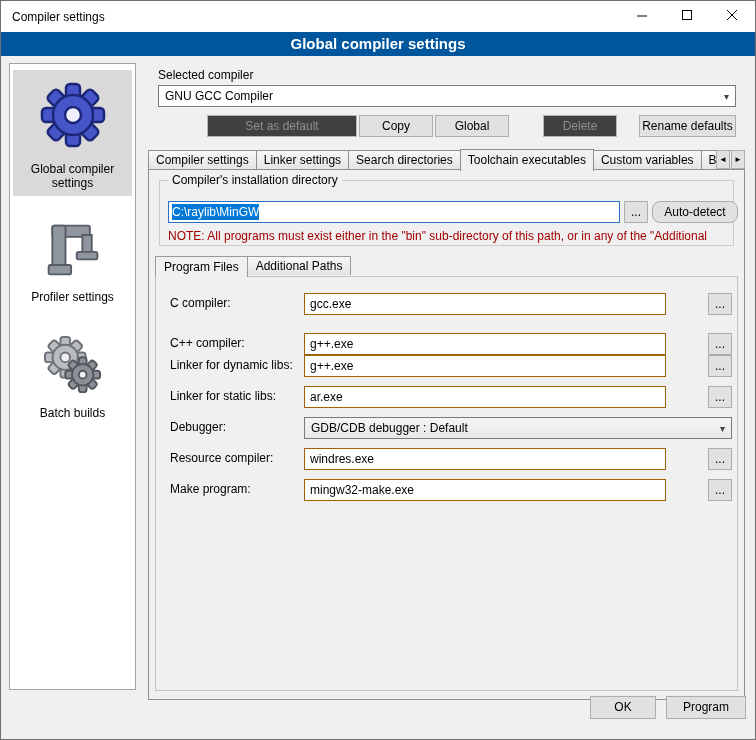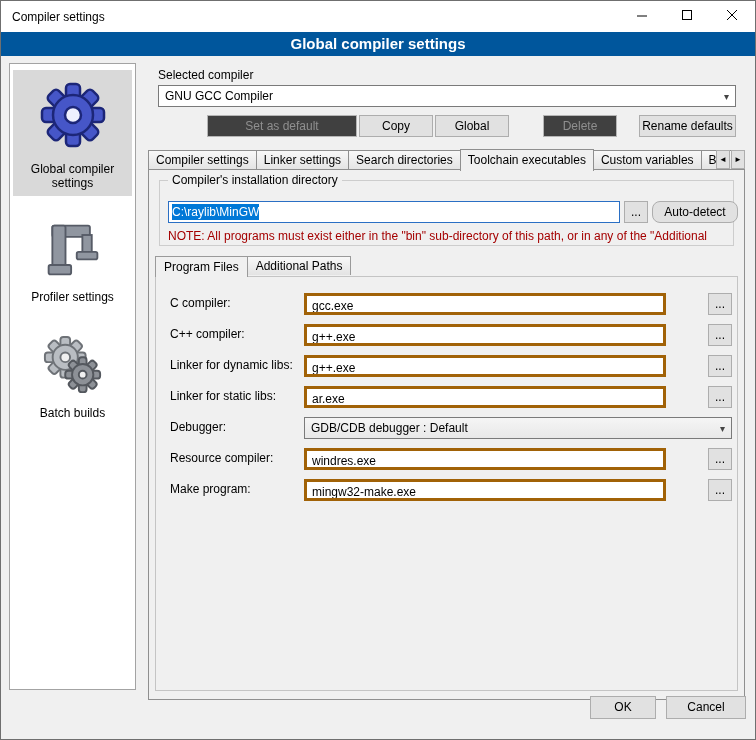--- a/index.html
+++ b/index.html
@@ -80,21 +80,21 @@
             border-bottom:none; margin-left:-1px; }
   .subtab:first-child { margin-left:0; }
   .subtab.active { height:21px; line-height:20px; background:#f0f0f0; position:relative;
                    z-index:2; margin-bottom:-1px; }
   .inner-panel { position:absolute; left:6px; right:6px; top:106px; bottom:8px;
                  background:#f0f0f0; border:1px solid #c4c4c4; }
 
   .frow { position:absolute; left:0; right:0; height:22px; }
   .flabel { position:absolute; left:14px; top:3px; white-space:nowrap; }
   .ftext { position:absolute; left:148px; width:362px; height:22px; background:#fff;
-           border:3px solid #a16207; line-height:20px; padding:0 5px; overflow:hidden;
+           border:1px solid #a16207; line-height:20px; padding:0 5px; overflow:hidden;
            white-space:nowrap; }
   .fbrowse { position:absolute; left:552px; width:24px; }
   .fselect { position:absolute; left:148px; width:428px; height:22px;
              background:linear-gradient(#f5f5f5,#e8e8e8); border:1px solid #7a7a7a;
              display:flex; align-items:center; padding:0 6px; }
   .fselect .arrow { margin-left:auto; color:#444; font-size:10px; }
 
   
   .footer-btn { position:absolute; top:695px; }
   .ok-btn { left:589px; width:66px; height:23px; }
@@ -249,21 +249,21 @@
         <div class="inner-panel">
 
           <div class="frow" style="top:16px">
             <span class="flabel">C compiler:</span>
             <div class="ftext">
               <span>gcc.exe</span>
             </div>
             <div class="btn fbrowse">...</div>
           </div>
 
-          <div class="frow" style="top:47px">
+          <div class="frow" style="top:56px">
             <span class="flabel">C++ compiler:</span>
             <div class="ftext">
               <span>g++.exe</span>
             </div>
             <div class="btn fbrowse">...</div>
           </div>
 
           <div class="frow" style="top:78px">
             <span class="flabel">Linker for dynamic libs:</span>
             <div class="ftext">
@@ -303,15 +303,15 @@
             </div>
             <div class="btn fbrowse">...</div>
           </div>
 
         </div>
       </div>
     </div>
   </div>
 
   <div class="btn footer-btn ok-btn">OK</div>
-  <div class="btn footer-btn cancel-btn">Cancel</div>
+  <div class="btn footer-btn cancel-btn">Program</div>
 
 </div>
 
 </body></html>

